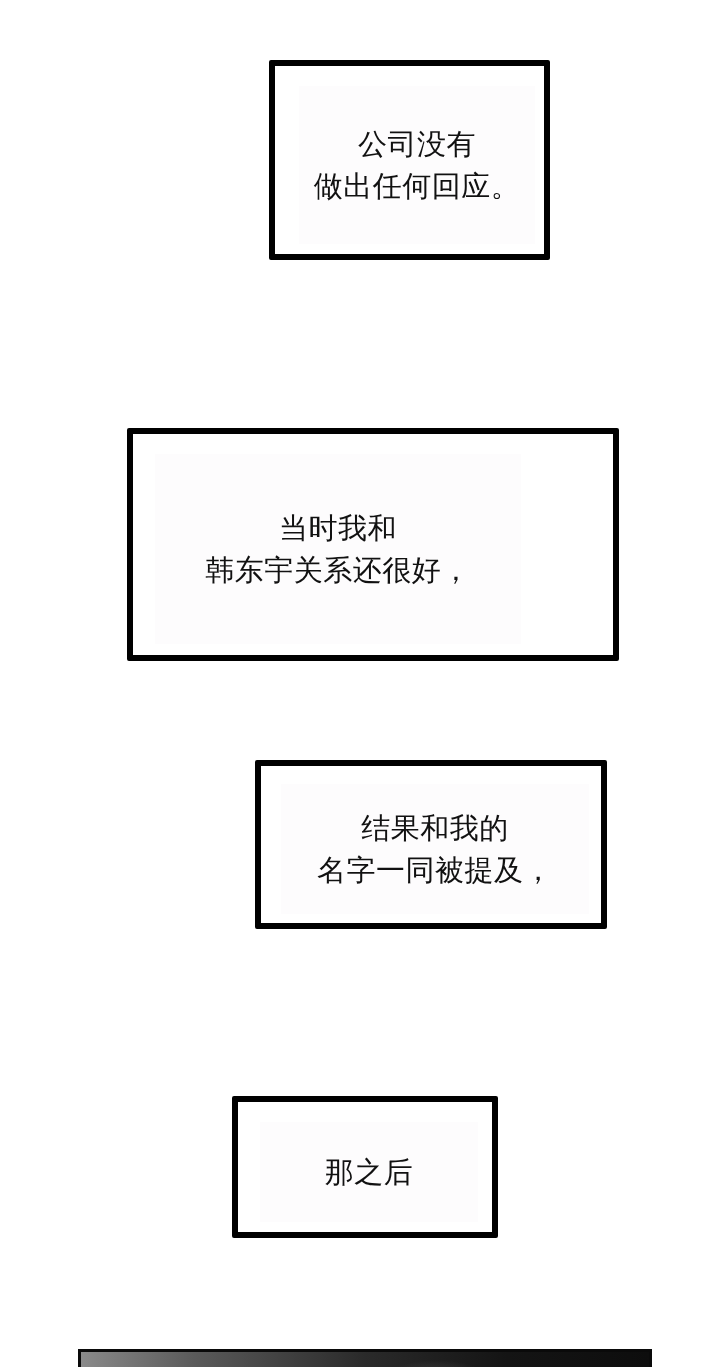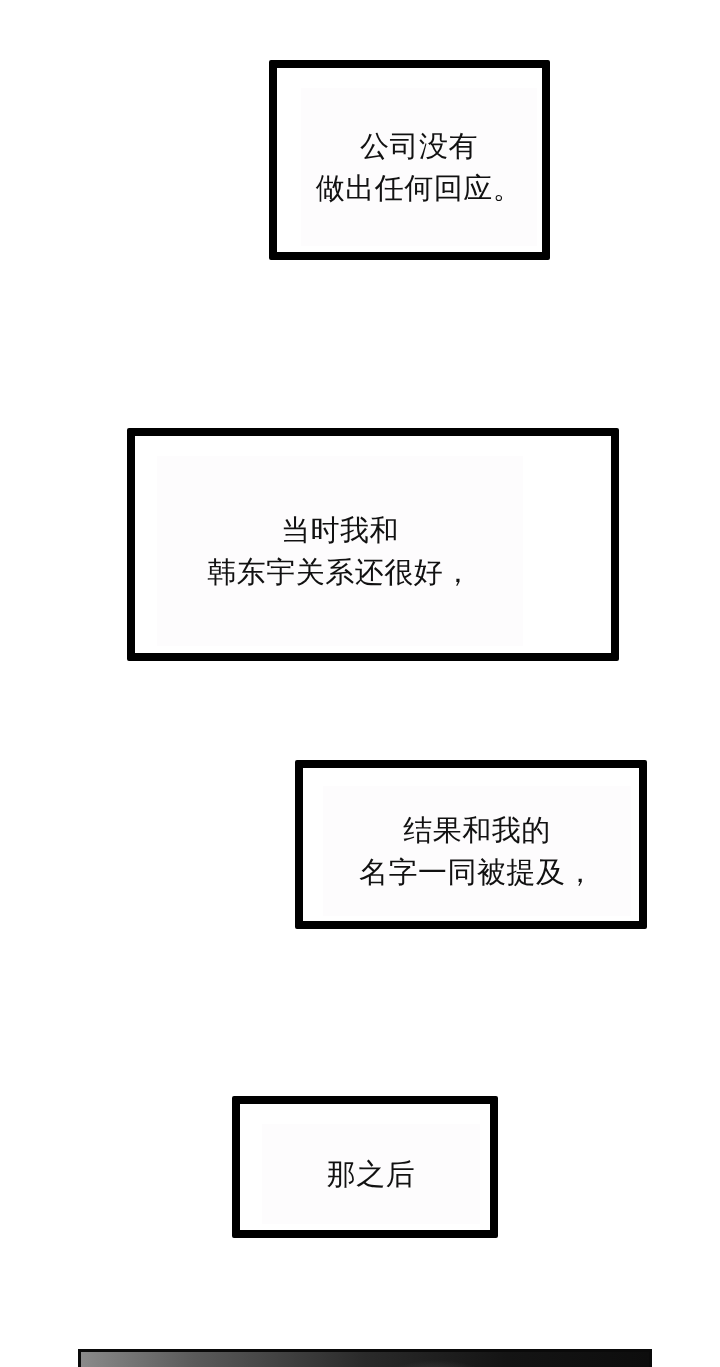--- a/index.html
+++ b/index.html
@@ -10,21 +10,21 @@
     body {
       width: 720px;
       height: 1367px;
       position: relative;
       overflow: hidden;
       font-family: "DejaVu Sans", "Liberation Sans", sans-serif;
     }
     .caption-box {
       position: absolute;
       box-sizing: border-box;
-      border: 8px solid #000000;
+      border: 6px solid #000000;
       border-radius: 2px;
       background: #ffffff;
     }
     .caption-inner {
       position: absolute;
       background: #fdfcfd;
       display: flex;
       align-items: center;
       justify-content: center;
     }
@@ -68,21 +68,21 @@
   </div>
 </div>
 
 <div class="caption-box" style="left:127px; top:386px; width:492px; height:233px;margin-top:42px;">
   <div class="caption-inner" style="left:22px; top:20px; width:366px; height:190px;">
     <div class="caption-text">当时我和
 韩东宇关系还很好，</div>
   </div>
 </div>
 
-<div class="caption-box" style="left:255px; top:760px; width:352px; height:169px;margin-left:40px;">
+<div class="caption-box" style="left:255px; top:760px; width:352px; height:169px;">
   <div class="caption-inner" style="left:20px; top:18px; width:308px; height:130px;">
     <div class="caption-text">结果和我的
 名字一同被提及，</div>
   </div>
 </div>
 
 <div class="caption-box" style="left:232px; top:1096px; width:266px; height:142px;padding-left:19px;">
   <div class="caption-inner" style="left:22px; top:20px; width:218px; height:100px;">
     <div class="caption-text">那之后</div>
   </div>

